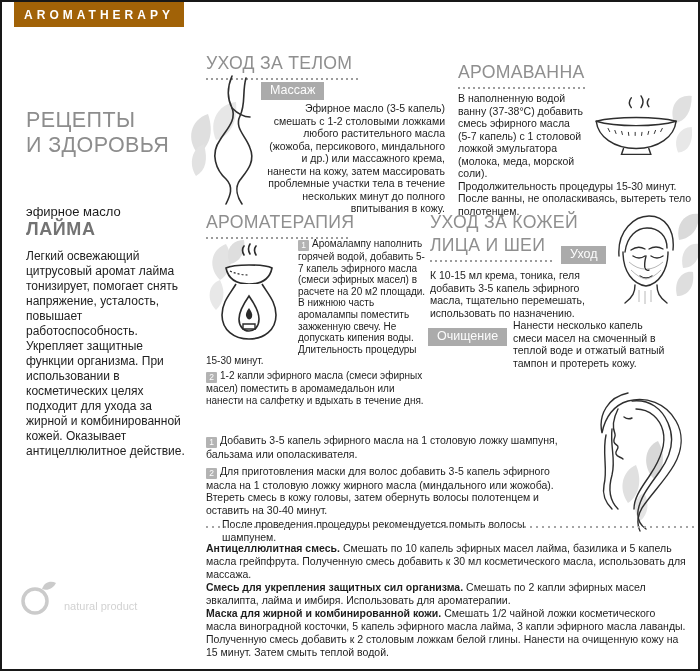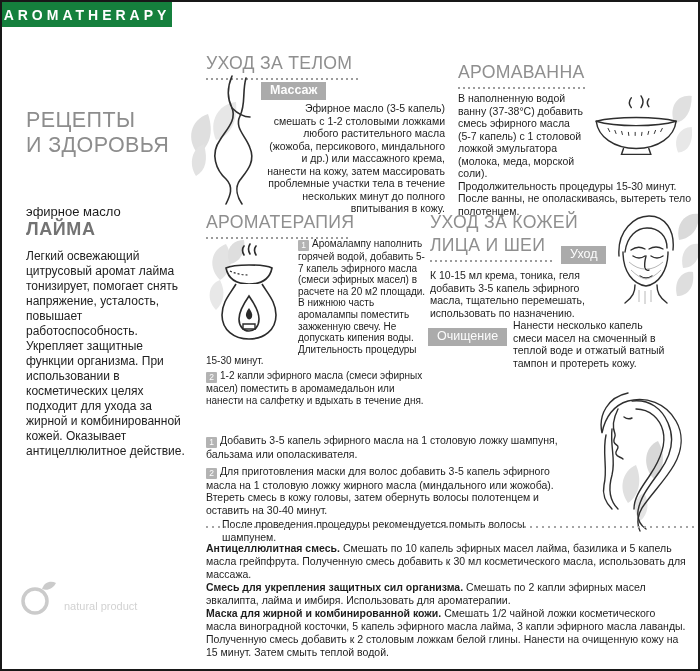--- a/index.html
+++ b/index.html
@@ -10,23 +10,23 @@
     color:#1e1e1e;
   }
   .page {
     position:absolute; left:0; top:0; width:700px; height:671px;
     border:2px solid #181818; background:#fff; overflow:hidden;
   }
   .abs { position:absolute; }
 
   
   .brand-box {
-    left:0; top:69; width:170px; height:25px; background:#15803d;
+    left:12px; top:69; width:170px; height:25px; background:#a16207;
     display:flex; align-items:center; justify-content:center;
-    color:#ffffff; font-size:14px; letter-spacing:4px; font-weight:bold;
+    color:#ffffff; font-size:12px; letter-spacing:4px; font-weight:bold;
   }
   .main-title { left:24px; top:106px; font-size:21.5px; line-height:25px; color:#8d8d8d; letter-spacing:0.4px; }
   .oil-label { left:24px; top:202px; font-size:13px; color:#1c1c1c; }
   .oil-name  { left:24px; top:217px; font-size:18px; font-weight:bold; color:#737373; letter-spacing:0.6px; }
   .descr { left:24px; top:247px; width:164px; font-size:12px; line-height:15px; color:#222; }
 
   .logo { left:18px; top:578px; display:flex; align-items:flex-end; }
   .logo-letters { font-size:30px; line-height:30px; color:#cbcbcb; letter-spacing:2px; }
   .logo-tagline { font-size:11px; color:#d2d2d2; margin:0 0 4px 8px; }
 
@@ -105,21 +105,21 @@
     <path d="M16 80 C4 66 8 46 26 40 C32 58 28 72 16 80Z" fill="#dfdfdf"></path>
     <path d="M34 66 C26 48 36 30 54 28 C56 48 48 62 34 66Z" fill="#e7e7e7"></path>
     <path d="M14 102 C6 90 10 74 22 70 C26 86 24 96 14 102Z" fill="#e2e2e2"></path>
     <g stroke="#2e2e2e" stroke-width="1.6" fill="none" stroke-linecap="round">
       <path d="M50 2 C44 16 46 26 50 34 C55 46 44 56 38 66 C28 80 34 96 44 105 C52 113 48 122 44 130"></path>
       <path d="M64 4 C60 18 64 30 58 42 C52 54 64 62 68 74 C74 88 64 98 58 106 C52 114 56 124 60 130"></path>
       <path d="M50 34 C56 40 62 43 68 43"></path>
     </g>
   </svg>
 
-  <div class="abs" style="left:259px; top:78px;font-weight:bold;">
+  <div class="abs" style="left:259px; top:78px;">
     <span class="badge">Массаж</span>
   </div>
 
   <div class="abs body-text" style="left:259px; top:100px; width:184px;text-align:right;">Эфирное масло (3-5 капель) смешать с 1-2 столовыми ложками любого растительного масла (жожоба, персикового, миндального и др.) или массажного крема, нанести на кожу, затем массировать проблемные участки тела в течение нескольких минут до полного впитывания в кожу.</div>
 
   <div class="sec-head" style="left:456px; top:58px;">
     <div class="sec-head-text">АРОМАВАННА</div>
     <div class="dots" style="width:128px;"></div>
   </div>
 

